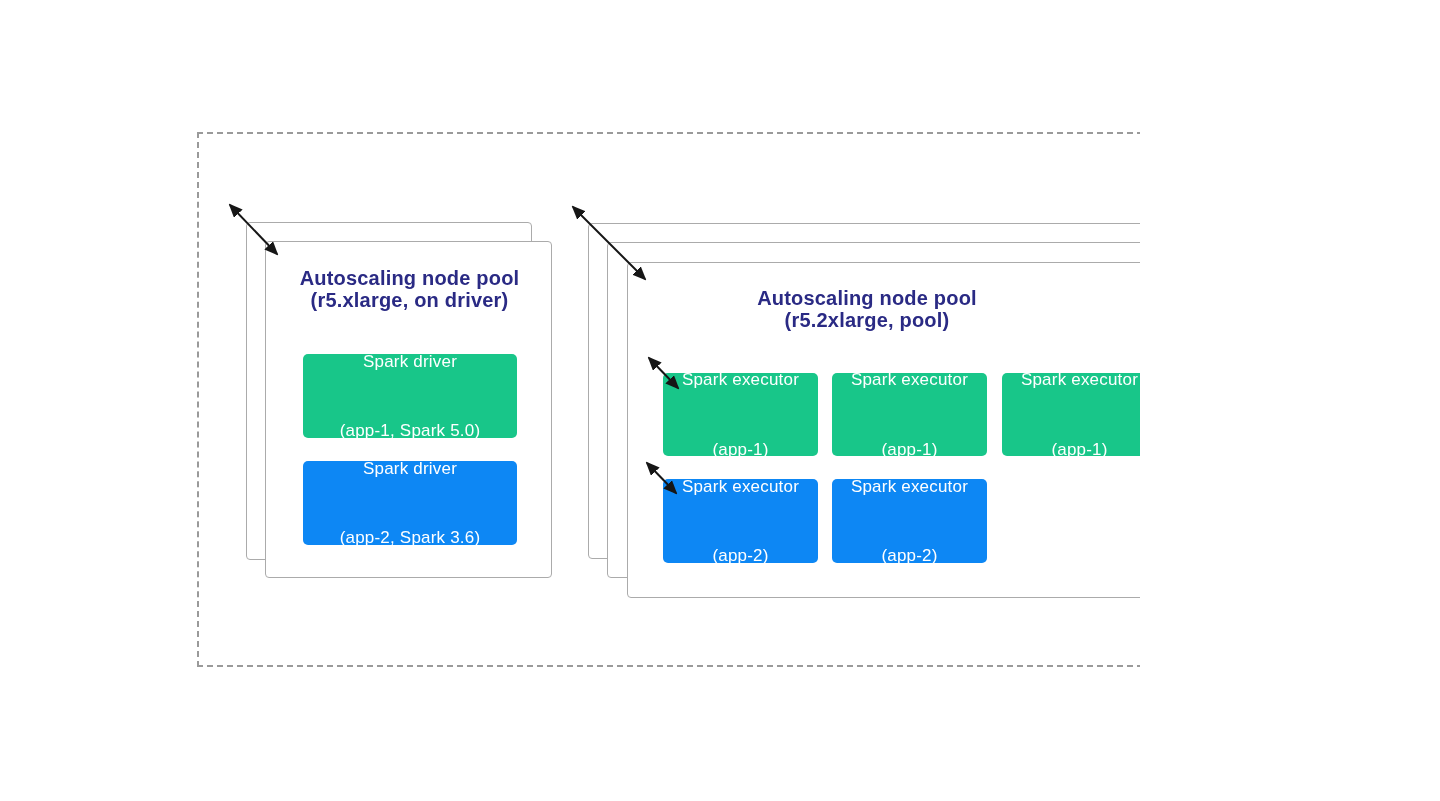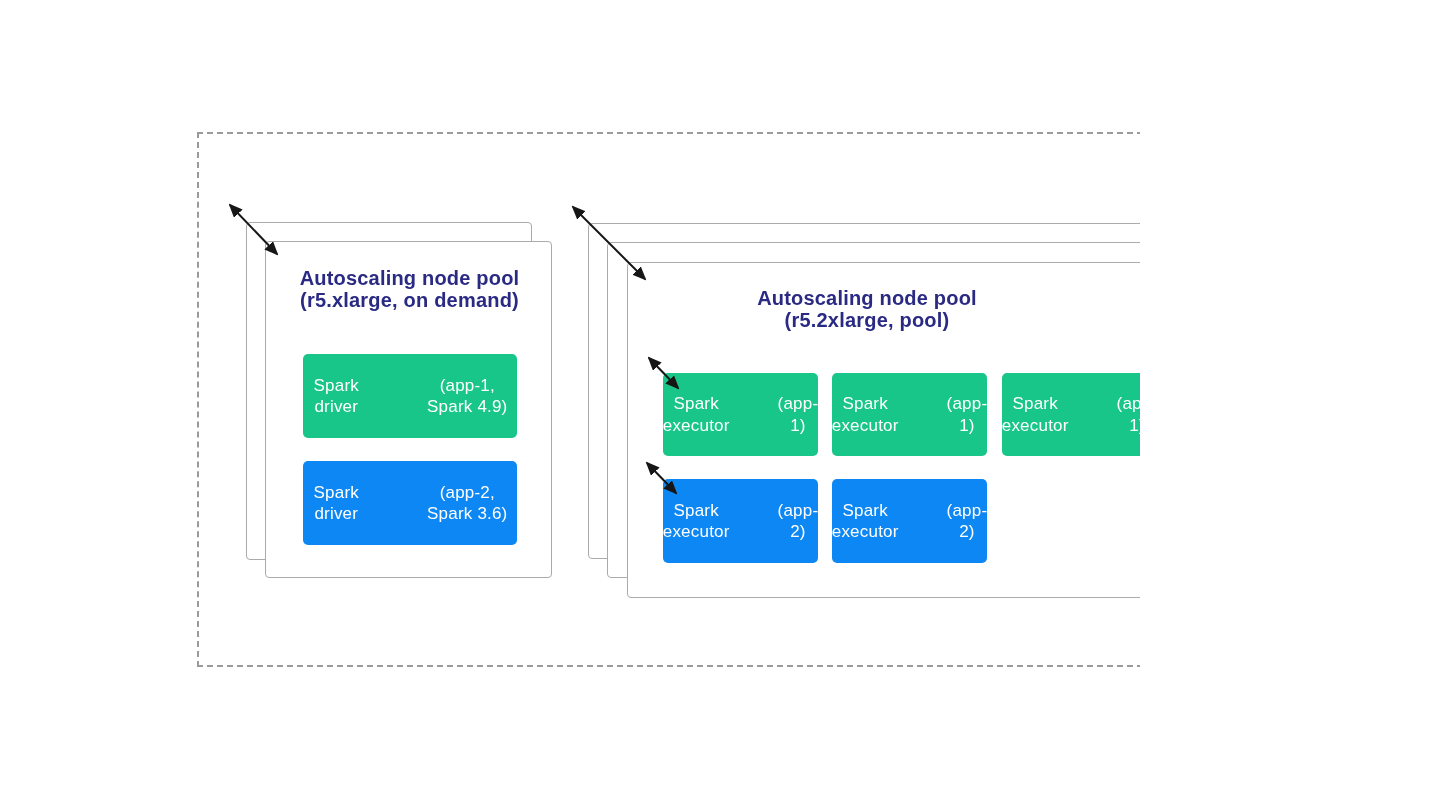--- a/index.html
+++ b/index.html
@@ -9,21 +9,21 @@
   .cluster{position:absolute;left:197px;top:132px;width:1046px;height:535px;
            border:2px dashed var(--boundary-border,#9a9a9a);box-sizing:border-box;}
 
   .card{position:absolute;background:var(--card-bg,#fff);
         border:1.5px solid var(--card-border,#ababab);border-radius:4px;box-sizing:border-box;}
 
   .pool-title{position:absolute;text-align:center;
               color:var(--heading,#2a2a84);font-weight:700;font-size:20px;line-height:22px;
               letter-spacing:.2px;white-space:nowrap;}
 
-  .node-box{position:absolute;border-radius:5px;display:flex;flex-direction:row;
+  .node-box{position:absolute;border-radius:5px;display:flex;flex-direction:column;
             align-items:center;justify-content:center;color:#ffffff;
             font-size:17px;line-height:21.5px;text-align:center;letter-spacing:.2px;gap:48px;}
   .node-box.green{background:var(--green,#18c689);}
   .node-box.blue{background:var(--blue,#0d87f4);}
 
   .arrow-layer{position:absolute;left:0;top:0;width:1440px;height:801px;
                pointer-events:none;z-index:10;}
 </style>
 </head>
 <body>
@@ -31,26 +31,26 @@
 <div class="canvas">
 
   <div class="cluster"></div>
 
   <div class="card" style="left:246px;top:222px;width:286px;height:338px;z-index:1"></div>
 
   <div class="card" style="left:265px;top:241px;width:287px;height:337px;z-index:3">
 
     <div class="pool-title" style="left:0;width:287px;top:25px">
       <div>Autoscaling node pool</div>
-      <div>(r5.xlarge, on demand)</div>
+      <div>(r5.xlarge, on driver)</div>
     </div>
 
     <div class="node-box green" style="left:37px;top:112px;width:214px;height:84px">
       <div>Spark driver</div>
-      <div>(app-1, Spark 4.9)</div>
+      <div>(app-1, Spark 5.0)</div>
     </div>
 
     <div class="node-box blue" style="left:37px;top:219px;width:214px;height:84px">
       <div>Spark driver</div>
       <div>(app-2, Spark 3.6)</div>
     </div>
   </div>
 
   <div class="card" style="left:588px;top:223px;width:562px;height:336px;z-index:1"></div>
   <div class="card" style="left:607px;top:242px;width:562px;height:336px;z-index:2"></div>

